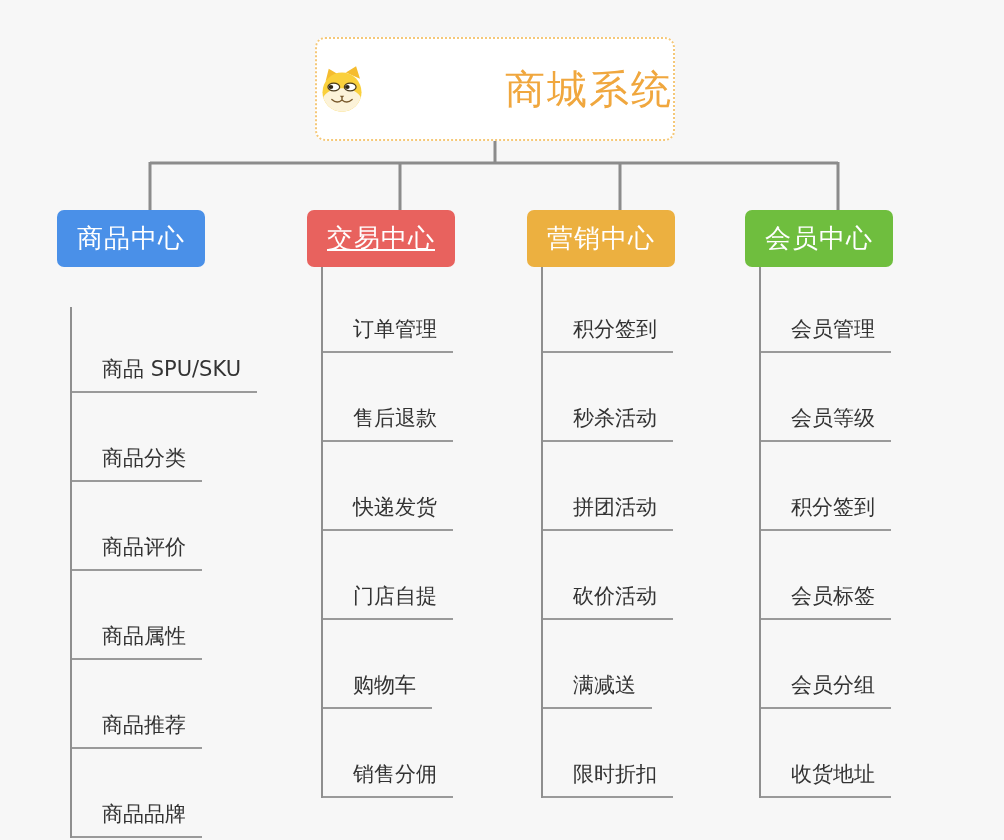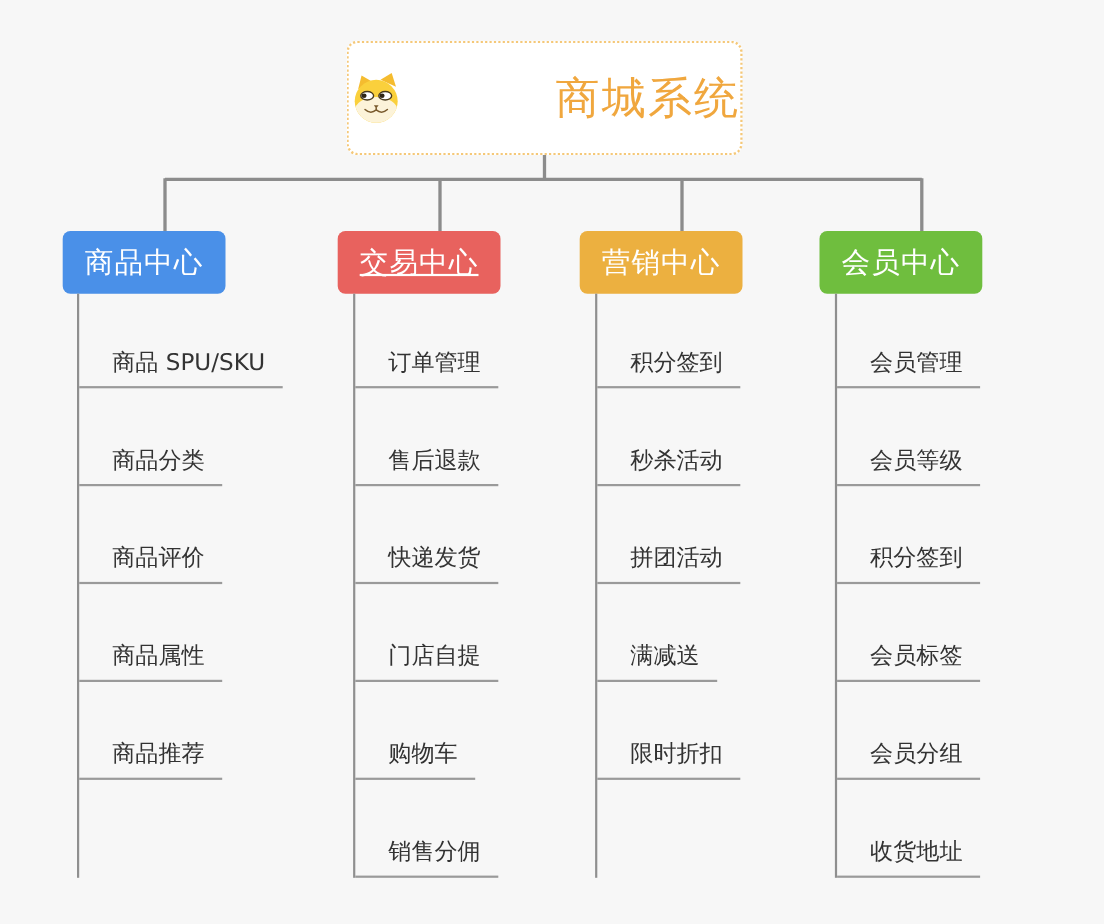--- a/index.html
+++ b/index.html
@@ -41,21 +41,21 @@
   .b3 { left: 745px; background: #6FBE3E; }
 
   
   .column {
     position: absolute; top: 267px;
     height: 531px;
     border-left: 2px solid #8F8F8F;
     box-sizing: border-box;
     display: flex; flex-direction: column;
   }
-  .c0 { left: 70px; }
+  .c0 { left: 70px; margin-top: 40px; }
   .c1 { left: 321px; }
   .c2 { left: 541px; }
   .c3 { left: 759px; }
 
   .slot { height: 89px; display: flex; align-items: flex-end; }
   .slot:first-child { height: 86px; }
   .item {
     width: max-content;
     font-size: 21px; color: #333333;
     padding: 0 16px 8px 30px;
@@ -117,20 +117,23 @@
       </div>
     <div class="slot">
         <div class="item">商品评价</div>
       </div>
     <div class="slot">
         <div class="item">商品属性</div>
       </div>
     <div class="slot">
         <div class="item">商品推荐</div>
       </div>
+    <div class="slot">
+        <div class="item">商品品牌</div>
+      </div>
   </div>
 
   <div class="column c1">
     <div class="slot">
         <div class="item">订单管理</div>
       </div>
     <div class="slot">
         <div class="item">售后退款</div>
       </div>
     <div class="slot">
@@ -151,20 +154,23 @@
     <div class="slot">
         <div class="item">积分签到</div>
       </div>
     <div class="slot">
         <div class="item">秒杀活动</div>
       </div>
     <div class="slot">
         <div class="item">拼团活动</div>
       </div>
     <div class="slot">
+        <div class="item">砍价活动</div>
+      </div>
+    <div class="slot">
         <div class="item">满减送</div>
       </div>
     <div class="slot">
         <div class="item">限时折扣</div>
       </div>
   </div>
 
   <div class="column c3">
     <div class="slot">
         <div class="item">会员管理</div>

